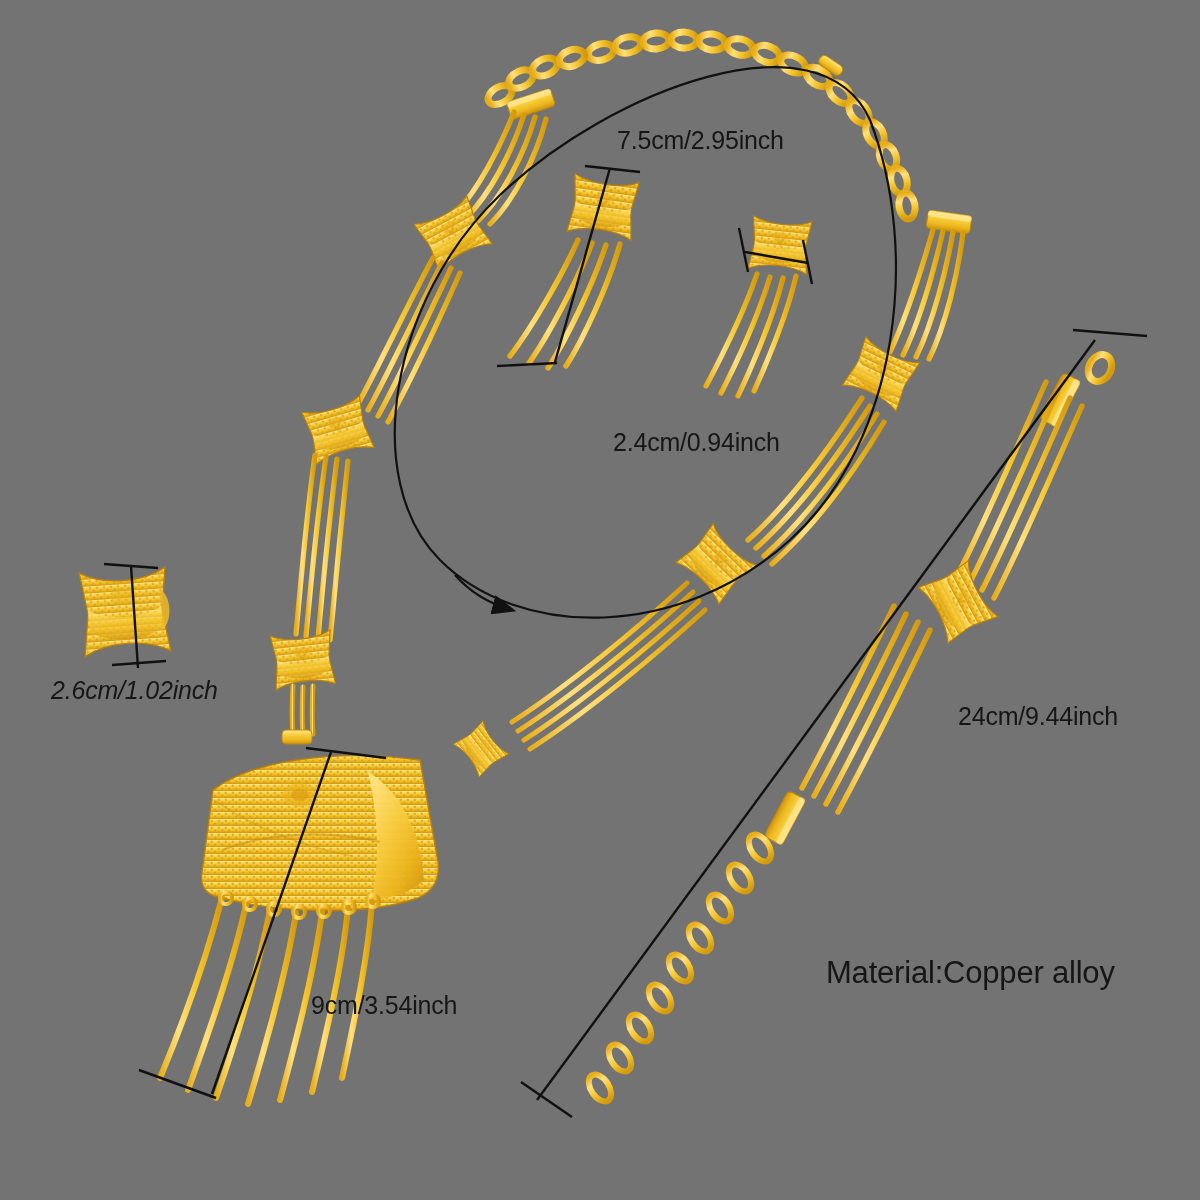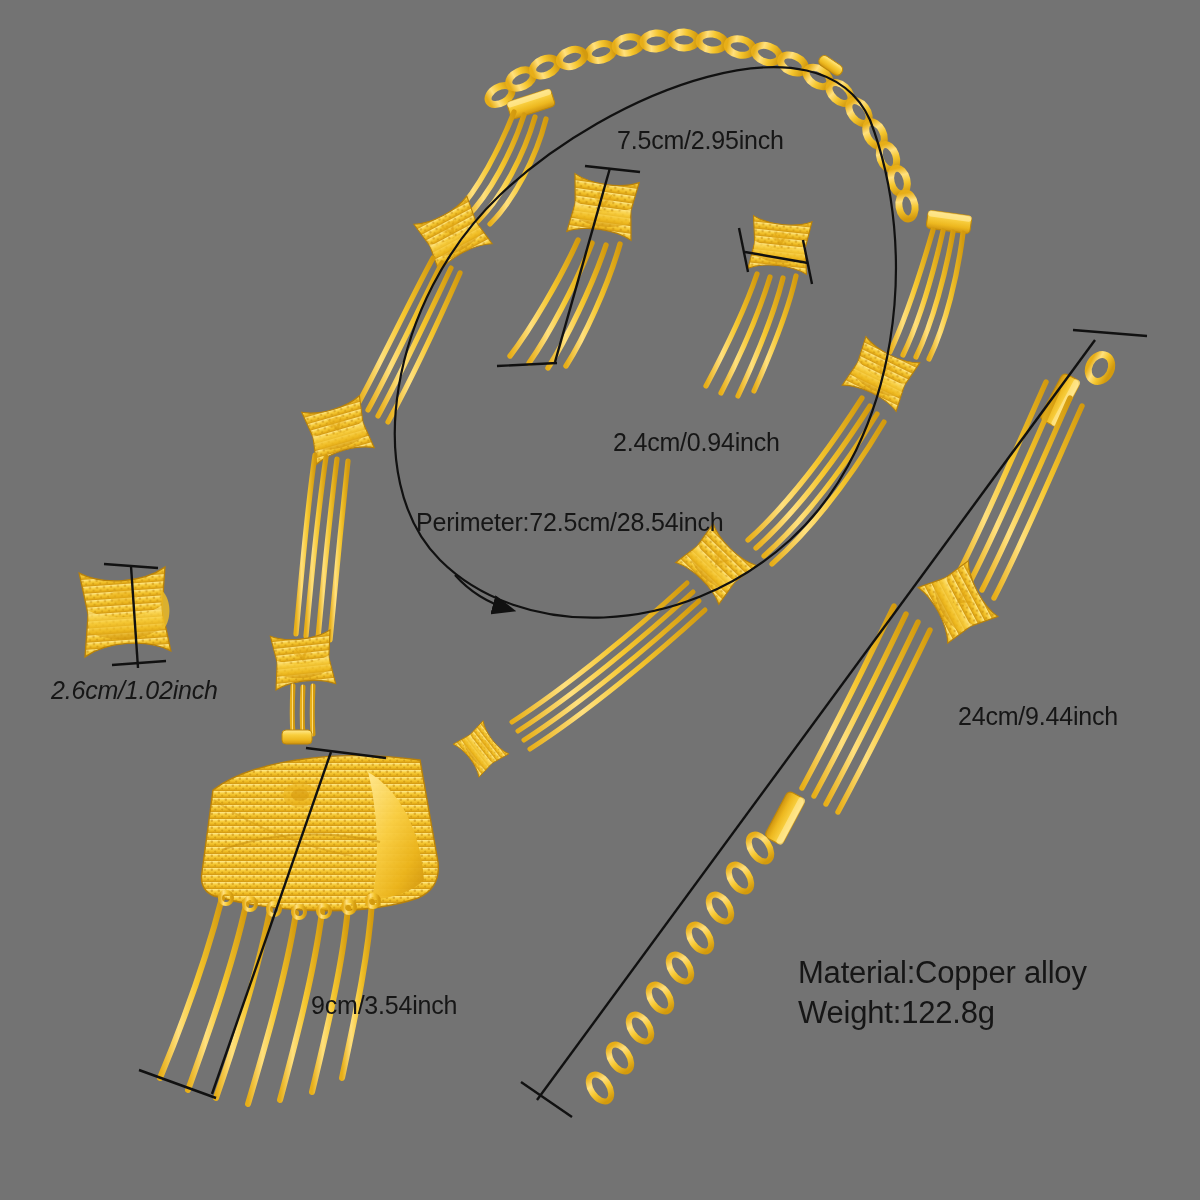--- a/index.html
+++ b/index.html
@@ -10,21 +10,21 @@
   .anno{position:absolute;color:#161616;white-space:nowrap;
         font-family:"Liberation Sans","DejaVu Sans",sans-serif;
         font-weight:400;letter-spacing:-0.2px;}
   #a-ear-long{left:617px;top:126px;font-size:25px;}
   #a-ear-short{left:613px;top:404px;font-size:25px;margin-top:24px;}
   #a-perimeter{left:416px;top:508px;font-size:25px;}
   #a-ring{left:51px;top:676px;font-size:25px;font-style:italic;}
   #a-pendant{left:311px;top:991px;font-size:25px;}
   #a-bracelet{left:958px;top:702px;font-size:25px;}
   #a-spec{left:798px;top:953px;font-size:31px;line-height:1.30;}
-  .spec-line{display:block;}
+  .spec-line{display:block;margin-left:28px;}
 </style>
 </head>
 <body>
 
 <div id="stage">
 
   <svg id="art" viewBox="0 0 1200 1200">
     <defs>
       <linearGradient id="gMetal" x1="0" y1="0" x2="1" y2="1">
         <stop offset="0" stop-color="#FFEFA6"></stop>
@@ -333,26 +333,24 @@
       <line x1="1095" y1="340" x2="537" y2="1100"></line>
       <line x1="1073" y1="330" x2="1147" y2="336"></line>
       <line x1="521" y1="1082" x2="572" y2="1117"></line>
     </g>
   </svg>
 
   <div class="anno" id="a-ear-long">7.5cm/2.95inch</div>
 
   <div class="anno" id="a-ear-short">2.4cm/0.94inch</div>
 
-  <div class="anno" id="a-perimeter">Perimeter:72.5cm/28.54inch</div>
 
   <div class="anno" id="a-ring">2.6cm/1.02inch</div>
 
   <div class="anno" id="a-pendant">9cm/3.54inch</div>
 
   <div class="anno" id="a-bracelet">24cm/9.44inch</div>
 
   <div class="anno" id="a-spec">
     <span class="spec-line">Material:Copper alloy</span>
-    <span class="spec-line">Weight:122.8g</span>
   </div>
 
 </div>
 
 </body></html>

